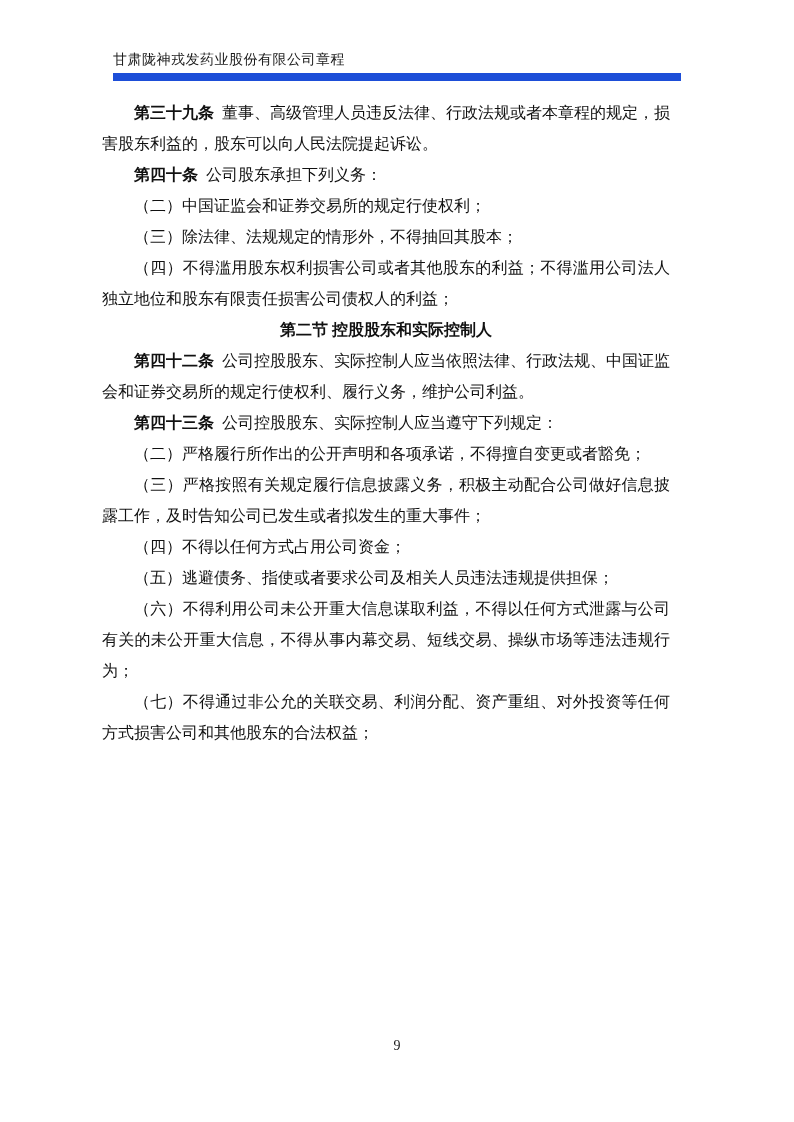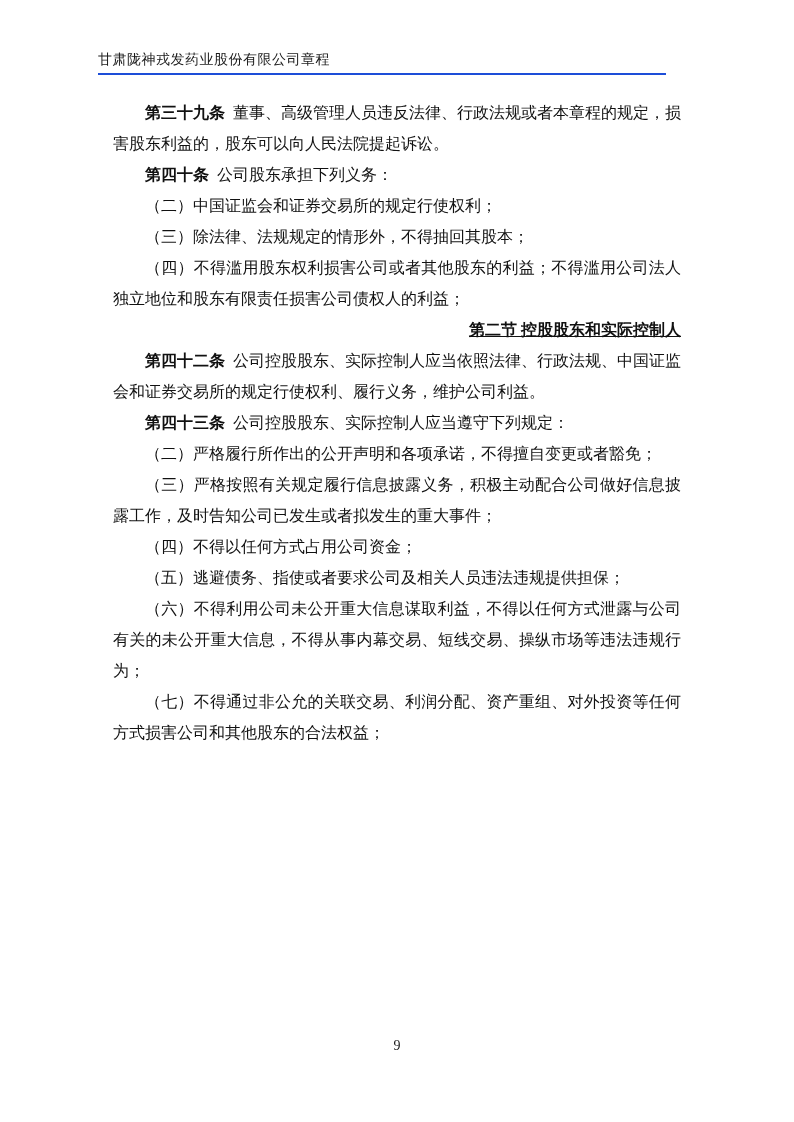--- a/index.html
+++ b/index.html
@@ -14,59 +14,58 @@
     height: 1122px;
     background: #ffffff;
     color: #000000;
     font-family: "Liberation Serif", "DejaVu Serif", serif;
     overflow: hidden;
   }
 
   
   .doc-header {
     position: absolute;
-    left: 98px;
+    left: 113px;
     width: 568px;
     top: 50px;
     padding-bottom: 4px;
-    border-bottom: 2px solid #1d4ed8;
+    border-bottom: 8px solid #1d4ed8;
   }
   .doc-header .header-title {
     font-size: 14px;
     letter-spacing: 0.5px;
     color: #1a1a1a;
   }
 
   
   .doc-body {
     position: absolute;
-    left: 113px;
+    left: 102px;
     width: 568px;
     top: 97px;
     font-size: 16px;
     line-height: 31px;
     text-align: justify;
     text-justify: inter-ideograph;
     color: #111111;
   }
 
   .doc-body p {
     text-indent: 2em;
   }
 
   .doc-body p b {
     font-weight: bold;
     padding-right: 8px;
   }
 
   .doc-body p.section-heading {
     text-indent: 0;
-    text-align: right;
+    text-align: center;
     font-weight: bold;
-    text-decoration: underline;
   }
 
   
   .doc-footer {
     position: absolute;
     left: 0;
     width: 100%;
     top: 1036px;
     text-align: center;
   }

